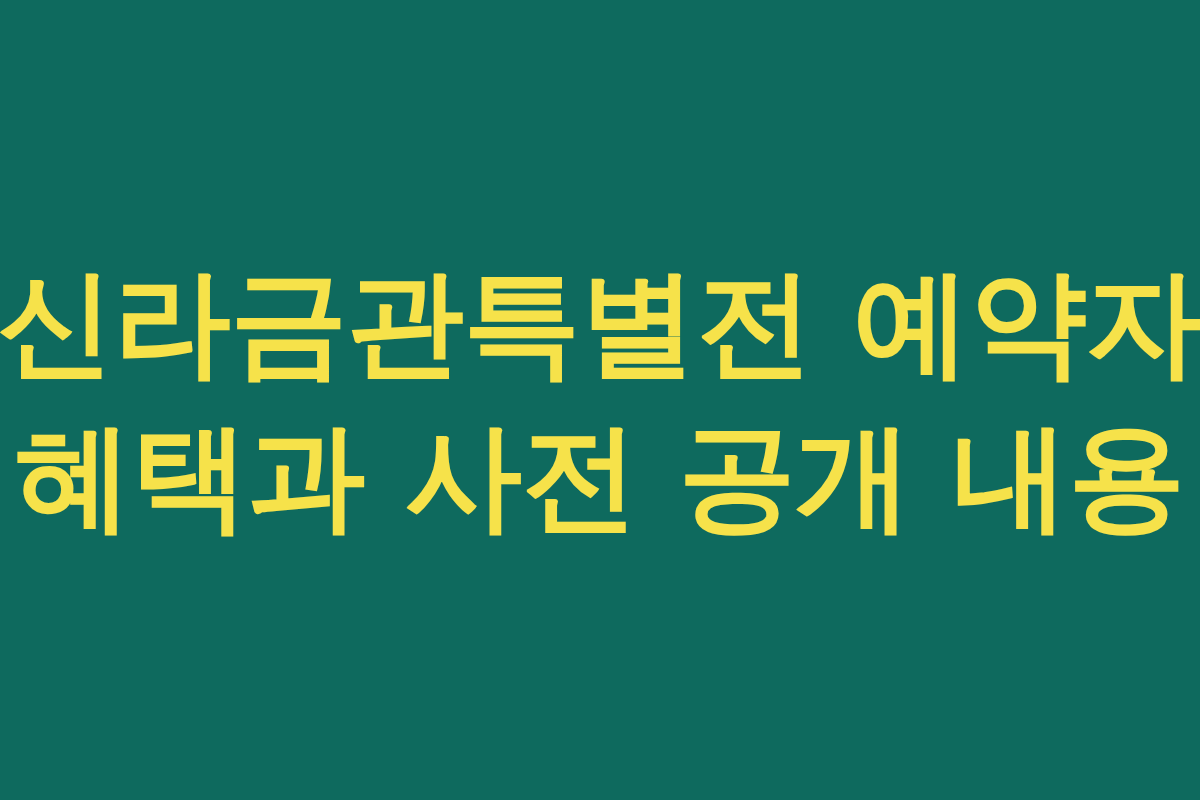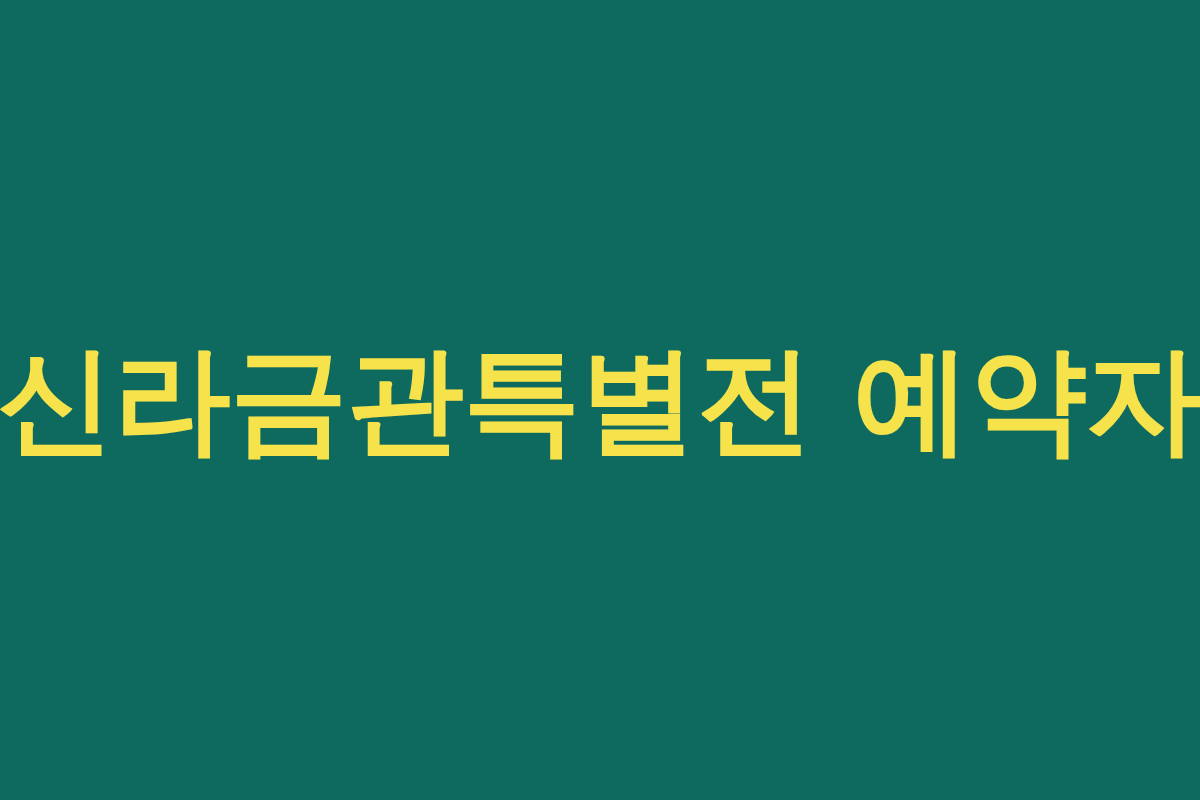--- a/index.html
+++ b/index.html
@@ -63,15 +63,16 @@
     margin-top: 16px;
   }
 </style>
 </head>
 <body>
 
 <div id="banner" style="background: rgb(14, 106, 94);">
 
   <div id="headline" style="color: rgb(246, 226, 74);">
     <span class="headline-line line-1">신라금관특별전 예약자</span>
+    <span class="headline-line line-2">혜택과 사전 공개 내용</span>
   </div>
 
 </div>
 
 </body></html>

